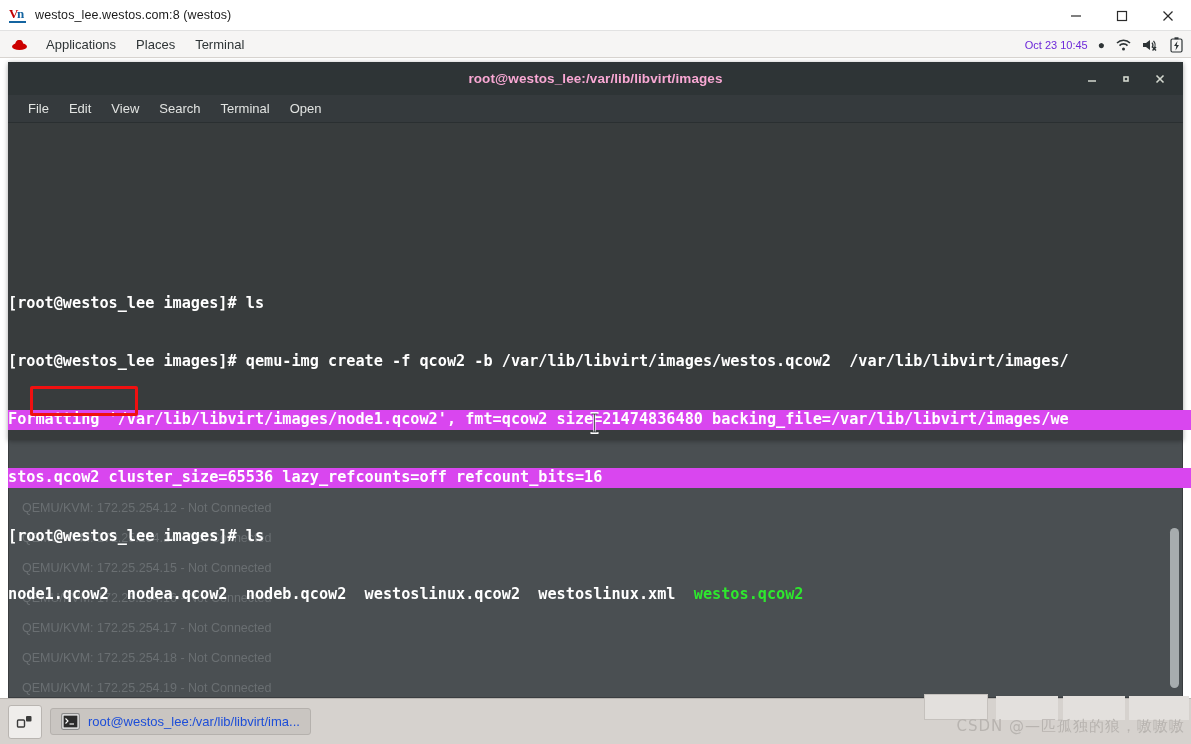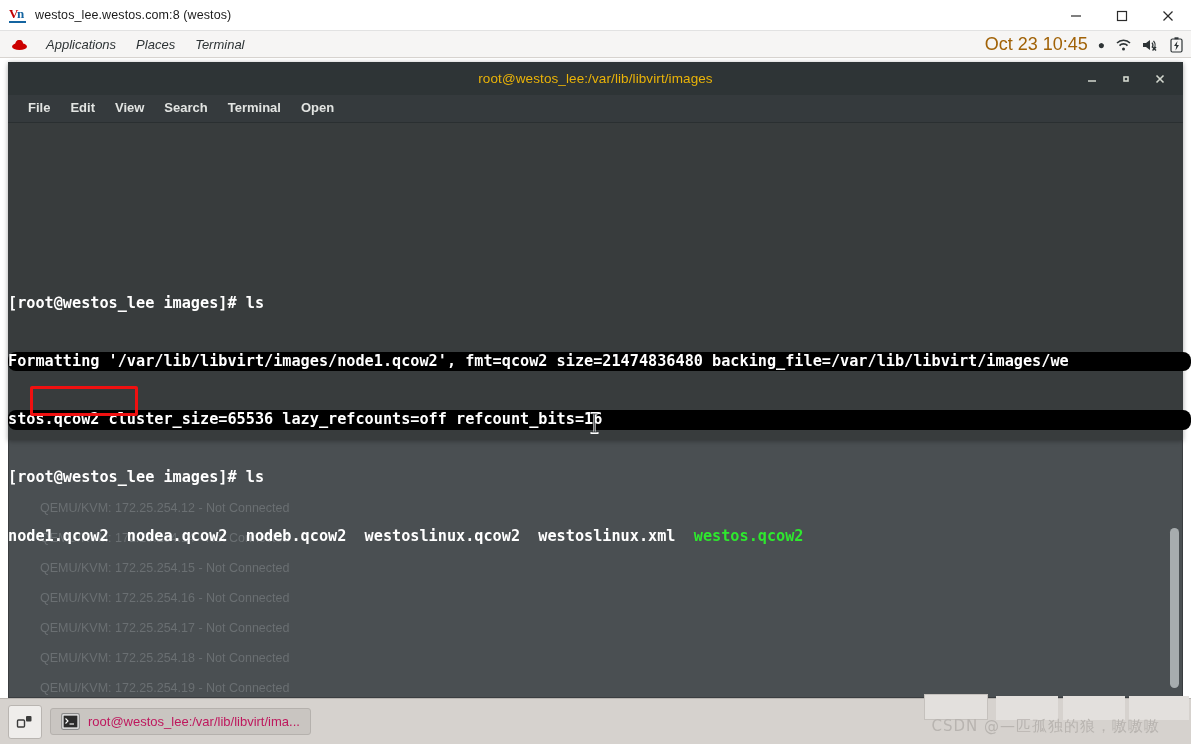--- a/index.html
+++ b/index.html
@@ -38,27 +38,26 @@
   
   .gnome-panel {
     position: absolute; left: 0; top: 31px; width: 1191px; height: 27px;
     background: #f6f5f4; border-bottom: 1px solid #d8d4d0;
     display: flex; align-items: center;
   }
   .rh-logo { margin-left: 11px; margin-right: 8px; display:flex; align-items:center; }
   .panel-item {
     font-size: 13px; color: #2e3436; padding: 12px 10px; line-height: 27px;
     white-space: nowrap;
-    font-style: italic;
   }
   .panel-right {
     position: absolute; right: 8px; top: 0; height: 27px;
     display: flex; align-items: center; gap: 10px;
   }
-  .panel-clock { font-size: 18px; color: #a16207; white-space: nowrap; text-align: right; }
+  .panel-clock { font-size: 11px; color: #6d28d9; white-space: nowrap; text-align: right; }
   .panel-dot { font-size: 12px; color: #2e3436; }
 
   
   .vmm-window {
     position: absolute; left: 8px; top: 62px; width: 1175px; height: 636px;
     background: #4a4f52;
     border: 1px solid #3a3d40;
     overflow: hidden;
   }
   .vmm-toolbar {
@@ -87,21 +86,21 @@
          border-top:6px solid #9aa0a3; }
   .vmm-vm {
     position:absolute; left:30px; top:26px; display:flex; align-items:center; gap:9px;
     opacity:0.85;
   }
   .vmm-vm .txt { display:flex; flex-direction:column; gap:1px; }
   .vmm-vm .nm { font-size:12px; color:#cdd2d5; }
   .vmm-vm .st { font-size:12px; color:#b3b8bb; }
 
   .vmm-conn {
-    position: absolute; left: 30px; font-size: 12.5px; color: #6a6f72;
+    position: absolute; left: 12px; font-size: 12.5px; color: #6a6f72;
     white-space: nowrap;
   }
 
   .vmm-scroll-track {
     position:absolute; right:2px; top:110px; width:11px; bottom:4px;
     background:#4a4f52;
   }
   .vmm-scroll-thumb {
     position:absolute; right:3px; width:9px; top:486px; height:160px;
     background:#a7acae; border-radius:5px;
@@ -112,47 +111,46 @@
     position: absolute; left: 8px; top: 62px; width: 1175px; height: 378px;
     background: #2e3436; border-radius: 2px 2px 0 0;
     box-shadow: 0 1px 5px rgba(0,0,0,0.35);
     overflow: visible;
   }
   .term-titlebar {
     position: relative; width: 100%; height: 33px; background: #2e3436;
     display: flex; align-items: center; justify-content: center;
   }
   .term-title {
-    font-size: 13.5px; color: #eab308; font-weight: normal; letter-spacing:0.1px;
+    font-size: 13.5px; color: #f9a8d4; font-weight: bold; letter-spacing:0.1px;
   }
   .term-winbtns { position:absolute; right: 6px; top:0; height:33px; display:flex; align-items:center; }
   .term-winbtn { width: 34px; height: 33px; display:flex; align-items:center; justify-content:center; color:#d3d7cf; }
 
   .term-menubar {
     width:100%; height:28px; background:#353a3d;
-    display:flex; align-items:flex-end; padding-left:10px;
+    display:flex; align-items:flex-start; padding-left:10px;
     border-bottom:1px solid #2a2f31;
-    font-weight:bold;
   }
   .term-menu { font-size:13px; color:#e2e4e2; padding: 0 10px; line-height:28px; }
 
   .term-body {
     position:relative; width:100%; height: 317px; background:#383c3d;
   }
 
   
   .term-text {
     position: absolute; left: 8px; top: 255px; width: 1183px;
     font-family: "DejaVu Sans Mono", "Liberation Mono", monospace;
     font-size: 15.2px; line-height: 19.4px; color: #ffffff;
     white-space: pre; font-weight: bold;
     letter-spacing: 0px;
   }
   .term-line { height: 19.4px; position: relative; }
-  .term-line.sel { background: #000000; border-radius: 8px; }
+  .term-line.sel { background: #d946ef; }
   .green { color: #2ee82e; }
 
   
   .annot-box {
     position:absolute; left:30px; top:386px; width:108px; height:30px;
     border: 3px solid #f01010; border-radius: 2px; pointer-events:none;
   }
   
   .ibeam { position:absolute; left:589px; top:412px; width:11px; height:22px; }
 
@@ -162,28 +160,28 @@
     background:#d6d2ce; border-top:1px solid #b9b5b1;
     display:flex; align-items:center; padding: 0 8px; gap:8px;
   }
   .tb-show-desktop {
     width:34px; height:34px; background:#efedeb; border:1px solid #b9b5b1; border-radius:3px;
     display:flex; align-items:center; justify-content:center;
   }
   .task-btn {
     height:27px; border:1px solid #b5b1ad; border-radius:3px;
     display:flex; align-items:center; gap:8px; padding: 0 10px;
-    font-size:13px; color:#be185d; white-space:nowrap;
+    font-size:13px; color:#1d4ed8; white-space:nowrap;
   }
   .task-btn.active { background:#c9c5c1; }
   .task-btn.idle { background:#efedeb; }
   .task-icon { width:19px; height:17px; flex:0 0 auto; }
 
   .watermark {
-    position:absolute; right: 31px; bottom: 8px;
+    position:absolute; right: 6px; bottom: 8px;
     font-size: 15px; color: #b8b4b0;
     font-family: "DejaVu Sans", sans-serif;
     white-space: nowrap; letter-spacing: 1px;
   }
   .wm-box {
     position:absolute; background:#e3e0dd; border:1px solid #c5c1bd;
   }
 </style>
 </head>
 <body>
@@ -366,20 +364,21 @@
       <span class="term-menu">Search</span>
       <span class="term-menu">Terminal</span>
       <span class="term-menu">Open</span>
     </div>
 
     <div class="term-body"></div>
   </div>
 
   <div class="term-text">
     <div class="term-line">[root@westos_lee images]# ls</div>
+    <div class="term-line">[root@westos_lee images]# qemu-img create -f qcow2 -b /var/lib/libvirt/images/westos.qcow2  /var/lib/libvirt/images/</div>
     <div class="term-line sel">Formatting '/var/lib/libvirt/images/node1.qcow2', fmt=qcow2 size=21474836480 backing_file=/var/lib/libvirt/images/we</div>
     <div class="term-line sel">stos.qcow2 cluster_size=65536 lazy_refcounts=off refcount_bits=16</div>
     <div class="term-line">[root@westos_lee images]# ls</div>
     <div class="term-line"><span>node1.qcow2  nodea.qcow2  nodeb.qcow2  westoslinux.qcow2  westoslinux.xml  </span><span class="green">westos.qcow2</span></div>
     
   </div>
 
   <div class="annot-box"></div>
 
   <div class="ibeam">

